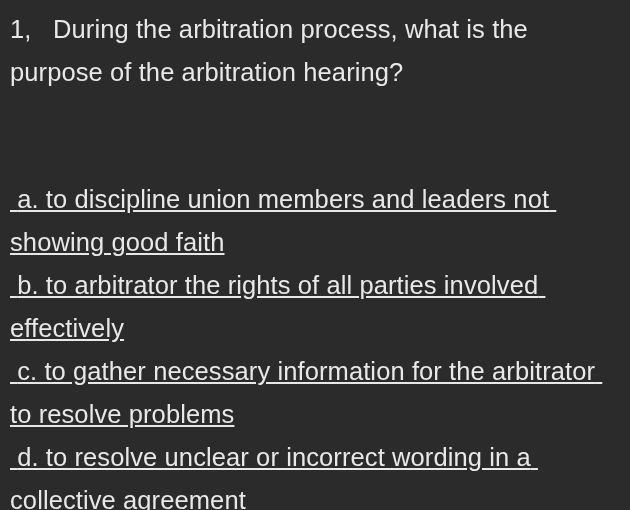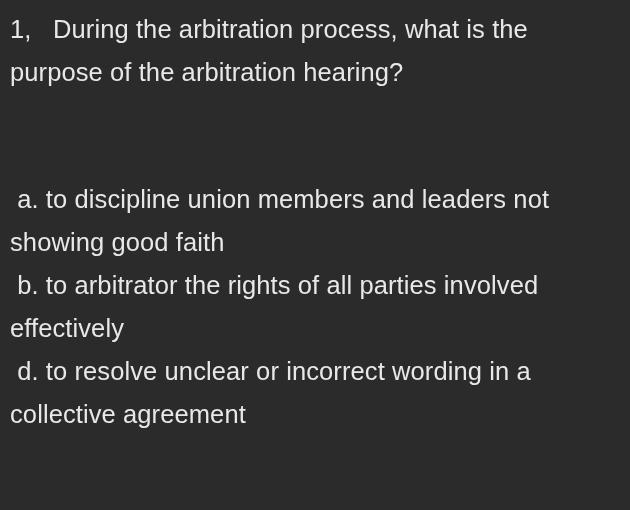--- a/index.html
+++ b/index.html
@@ -45,30 +45,32 @@
     -webkit-font-smoothing: antialiased;
   }
   .option {
     color: #e8e8e8;
     font-size: 25.5px;
     line-height: 43px;
     letter-spacing: 0.1px;
     white-space: pre-wrap;
     word-wrap: break-word;
     margin: 0;
+    text-decoration: underline;
   }
 </style>
 </head>
 <body style="background: rgb(43, 43, 43);">
 
 <div class="screen">
 
   <div class="text-block question">
     <div class="line">1,   During the arbitration process, what is the purpose of the arbitration hearing?</div>
   </div>
 
   <div class="text-block options">
     <div class="option"> a. to discipline union members and leaders not showing good faith</div>
     <div class="option"> b. to arbitrator the rights of all parties involved effectively</div>
+    <div class="option"> c. to gather necessary information for the arbitrator to resolve problems</div>
     <div class="option"> d. to resolve unclear or incorrect wording in a collective agreement</div>
   </div>
 
 </div>
 
 </body></html>

